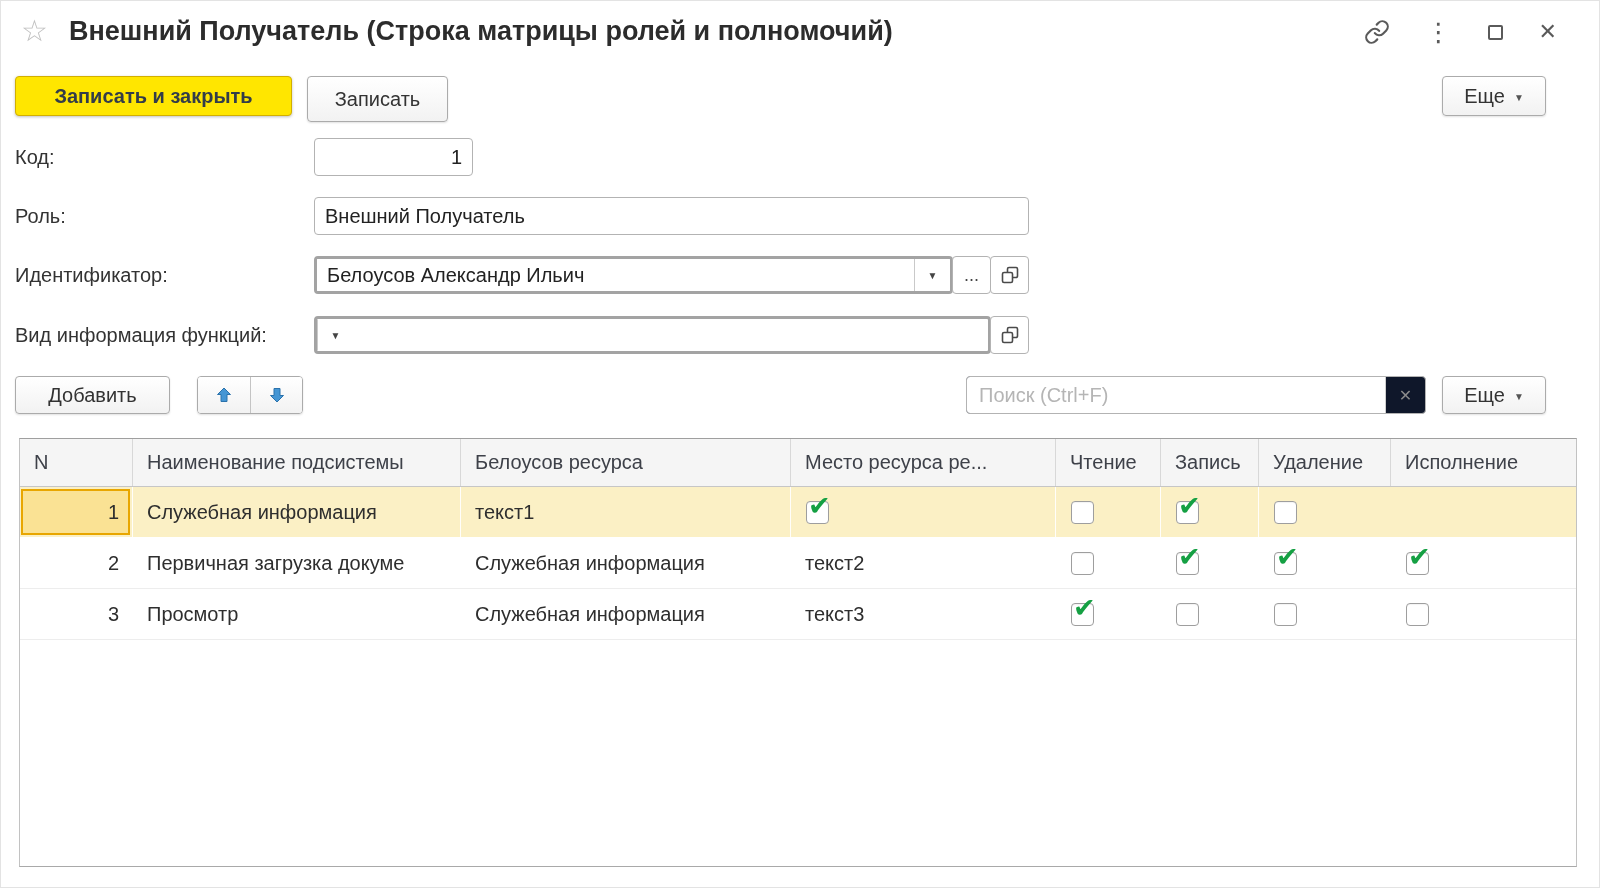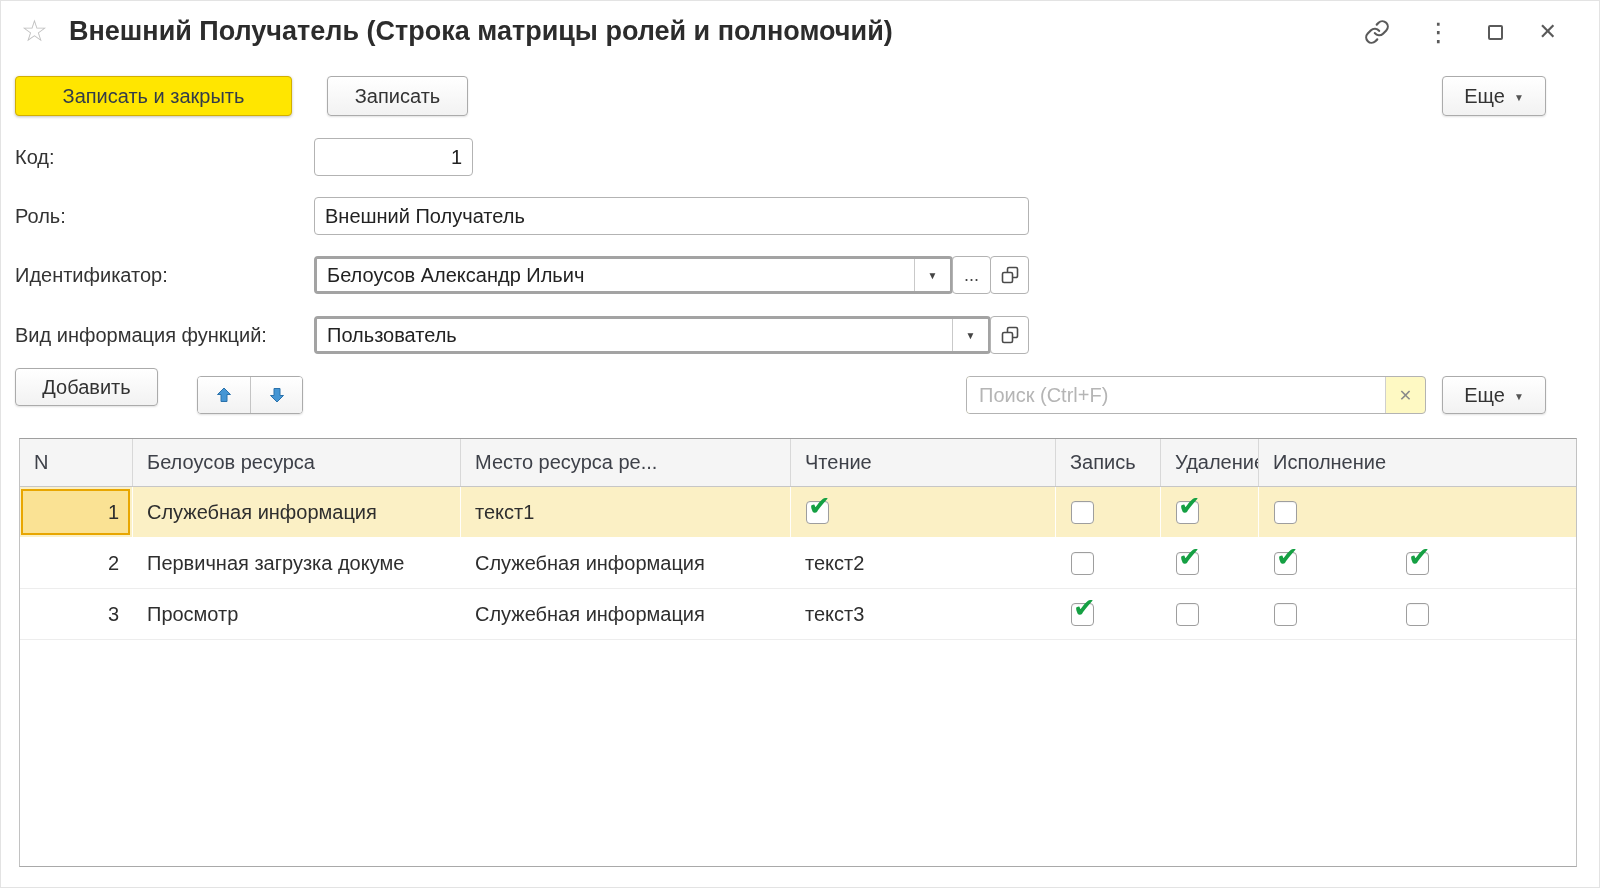--- a/index.html
+++ b/index.html
@@ -24,40 +24,40 @@
   .ticon.kebab{font-size:26px;line-height:26px;}
   .ticon.close{font-size:22px;}
   .maxsq{display:inline-block;width:15px;height:15px;border:2px solid #5a5a5a;border-radius:2px;}
 
   
   .btn{position:absolute;display:flex;align-items:center;justify-content:center;
        background:linear-gradient(180deg,#ffffff,#f2f2f2);border:1px solid #ababab;border-radius:4px;
        font-size:20px;color:#333;cursor:pointer;box-shadow:0 1px 2px rgba(0,0,0,.12);}
   .btn .caret{font-size:10px;color:#555;margin-left:9px;transform:translateY(1px);}
   .btn.primary{background:var(--accent-yellow);border-color:var(--accent-yellow-border);
-       font-weight:normal;color:#333c49;box-shadow:0 1px 3px rgba(0,0,0,.25);}
+       font-weight:bold;color:#333c49;box-shadow:0 1px 3px rgba(0,0,0,.25);}
 
   
   .flabel{position:absolute;left:14px;font-size:20px;color:#333;line-height:38px;white-space:nowrap;}
   .tinput{position:absolute;border:1px solid #b3b3b3;border-radius:4px;font-size:20px;color:#222;
           padding:0 10px;font-family:inherit;background:#fff;outline:none;}
   .combofield{position:absolute;display:flex;border:3px solid #a3a3a3;border-radius:4px;background:#fff;overflow:hidden;}
   .combofield input{flex:1;border:none;outline:none;font-size:20px;color:#222;padding:0 10px;font-family:inherit;}
   .ddzone{width:36px;display:flex;align-items:center;justify-content:center;border-left:1px solid #c9c9c9;
           color:#444;font-size:10px;cursor:pointer;background:#fff;}
   .sqbtn{position:absolute;display:flex;align-items:center;justify-content:center;background:#fff;
          border:1px solid #b3b3b3;border-radius:4px;font-size:18px;color:#444;cursor:pointer;}
 
   
   .arrow-group{position:absolute;display:flex;border:1px solid #ababab;border-radius:4px;overflow:hidden;
                box-shadow:0 1px 2px rgba(0,0,0,.12);}
   .arrow-btn{width:52px;height:36px;display:flex;align-items:center;justify-content:center;
              background:linear-gradient(180deg,#ffffff,#f2f2f2);cursor:pointer;}
   .arrow-btn + .arrow-btn{border-left:1px solid #c4c4c4;}
-  .searchbox{position:absolute;display:flex;border:1px solid #b3b3b3;border-radius:4px;background:#fef9c3;overflow:hidden;}
+  .searchbox{position:absolute;display:flex;border:1px solid #b3b3b3;border-radius:4px;background:#0f172a;overflow:hidden;}
   .searchbox input{flex:1;border:none;outline:none;font-size:20px;padding:0 12px;color:#222;font-family:inherit;}
   .searchbox input::placeholder{color:#b5b5b5;}
   .clearzone{width:40px;display:flex;align-items:center;justify-content:center;border-left:1px solid #cfcfcf;
              color:#8a8a8a;font-size:16px;cursor:pointer;}
 
   
   .grid{position:absolute;left:18px;top:437px;width:1558px;height:429px;background:#fff;
         border:1px solid #c2c2c2;border-top-color:#9f9f9f;border-bottom-color:#a9a9a9;display:flex;flex-direction:column;}
   .thead,.trow{display:grid;grid-template-columns:113px 328px 330px 265px 105px 98px 132px auto;}
   .thead{height:48px;background:#f5f5f5;border-bottom:1px solid #c6c6c6;flex:0 0 auto;}
@@ -95,21 +95,21 @@
       </svg>
     </span>
     <span class="ticon kebab">⋮</span>
     <span class="ticon">
         <span class="maxsq"></span>
       </span>
     <span class="ticon close">✕</span>
   </div>
 
   <button class="btn primary" style="left:14px;top:75px;width:277px;height:40px;">Записать и закрыть</button>
-  <button class="btn" style="left:326px;top:75px;width:141px;height:40px;">Записать</button>
+  <button class="btn" style="left:306px;top:75px;width:141px;height:46px;">Записать</button>
   <button class="btn" style="left:1441px;top:75px;width:104px;height:40px;">
     <span>Еще</span>
     <span class="caret">▼</span>
   </button>
 
   <span class="flabel" style="top:137px;">Код:</span>
   <input class="tinput" style="left: 313px; top: 137px; width: 159px; height: 38px; text-align: right;" value="1">
 
   <span class="flabel" style="top:196px;">Роль:</span>
   <input class="tinput" style="left: 313px; top: 196px; width: 715px; height: 38px;" value="Внешний Получатель">
@@ -122,31 +122,30 @@
   <button class="sqbtn" style="left:951px;top:255px;width:39px;height:38px;">...</button>
   <button class="sqbtn" style="left:989px;top:255px;width:39px;height:38px;">
     <svg width="20" height="20" viewBox="0 0 20 20" fill="none" stroke="#4a4a4a" stroke-width="1.6" stroke-linejoin="round">
       <rect x="2.5" y="7.5" width="10" height="10" rx="1.5"></rect>
       <path d="M7.5 7.5 V4 a1.5 1.5 0 0 1 1.5 -1.5 h7 a1.5 1.5 0 0 1 1.5 1.5 v7 a1.5 1.5 0 0 1 -1.5 1.5 H12.5"></path>
     </svg>
   </button>
 
   <span class="flabel" style="top:315px;">Вид информация функций:</span>
   <div class="combofield" style="left:313px;top:315px;width:677px;height:38px;">
-    <input value="Пользователь" style="">
     <span class="ddzone">▼</span>
   </div>
   <button class="sqbtn" style="left:989px;top:315px;width:39px;height:38px;">
     <svg width="20" height="20" viewBox="0 0 20 20" fill="none" stroke="#4a4a4a" stroke-width="1.6" stroke-linejoin="round">
       <rect x="2.5" y="7.5" width="10" height="10" rx="1.5"></rect>
       <path d="M7.5 7.5 V4 a1.5 1.5 0 0 1 1.5 -1.5 h7 a1.5 1.5 0 0 1 1.5 1.5 v7 a1.5 1.5 0 0 1 -1.5 1.5 H12.5"></path>
     </svg>
   </button>
 
-  <button class="btn" style="left:14px;top:367px;width:143px;height:38px;text-align:right;">Добавить</button>
+  <button class="btn" style="left:14px;top:375px;width:155px;height:38px;text-align:right;">Добавить</button>
   <div class="arrow-group" style="left:196px;top:375px;height:38px;">
     <span class="arrow-btn">
       <svg width="20" height="20" viewBox="0 0 20 20">
         <path d="M10 3 L16.5 9.5 H13 V16.5 H7 V9.5 H3.5 Z" fill="var(--arrow-blue)" stroke="#2a72ac" stroke-width="1"></path>
       </svg>
     </span>
     <span class="arrow-btn">
       <svg width="20" height="20" viewBox="0 0 20 20">
         <path d="M10 3 L16.5 9.5 H13 V16.5 H7 V9.5 H3.5 Z" fill="var(--arrow-blue)" stroke="#2a72ac" stroke-width="1" transform="rotate(180 10 10)"></path>
       </svg>
@@ -157,20 +156,21 @@
     <span class="clearzone">✕</span>
   </div>
   <button class="btn" style="left:1441px;top:375px;width:104px;height:38px;">
     <span>Еще</span>
     <span class="caret">▼</span>
   </button>
 
   <div class="grid">
     <div class="thead">
       <div class="hcell">N</div>
+      <div class="hcell">Наименование подсистемы</div>
       <div class="hcell">Белоусов ресурса</div>
       <div class="hcell">Место ресурса ре...</div>
       <div class="hcell">Чтение</div>
       <div class="hcell">Запись</div>
       <div class="hcell">Удаление</div>
       <div class="hcell">Исполнение</div>
     </div>
 
     <div class="trow selected">
       <div class="cell num">

